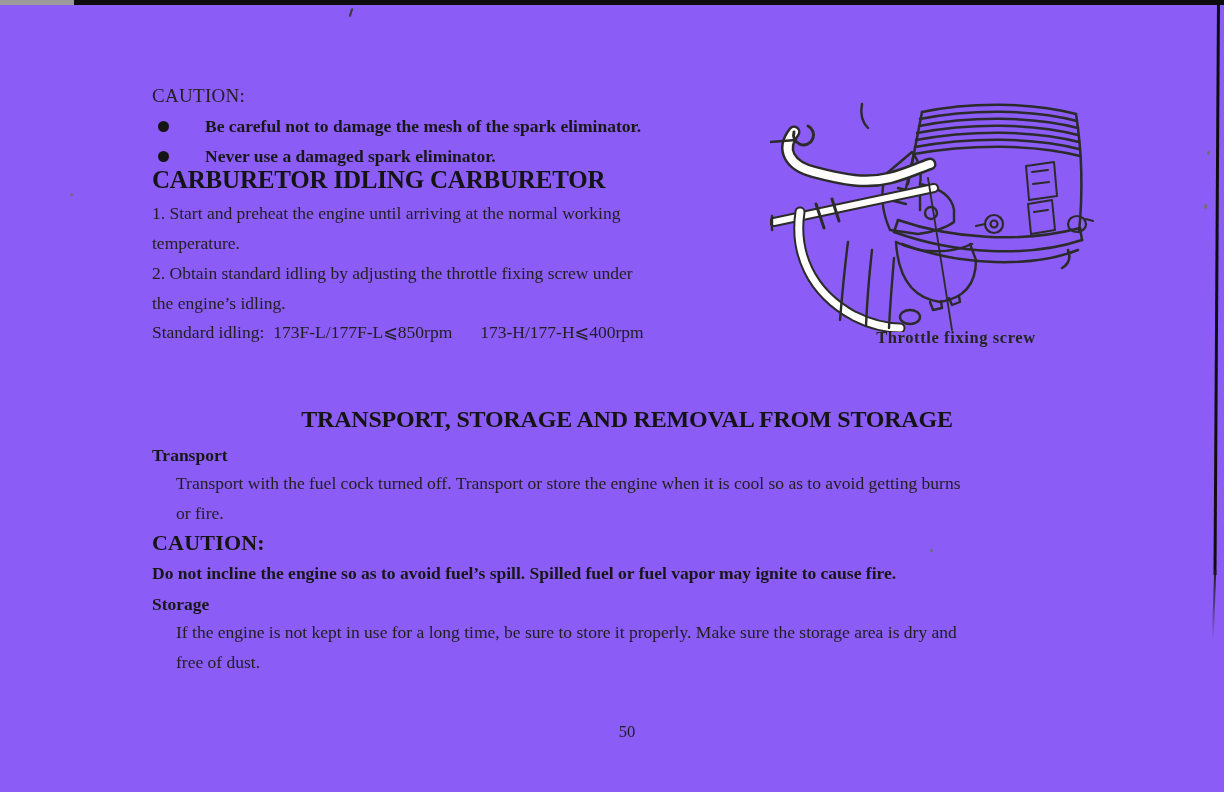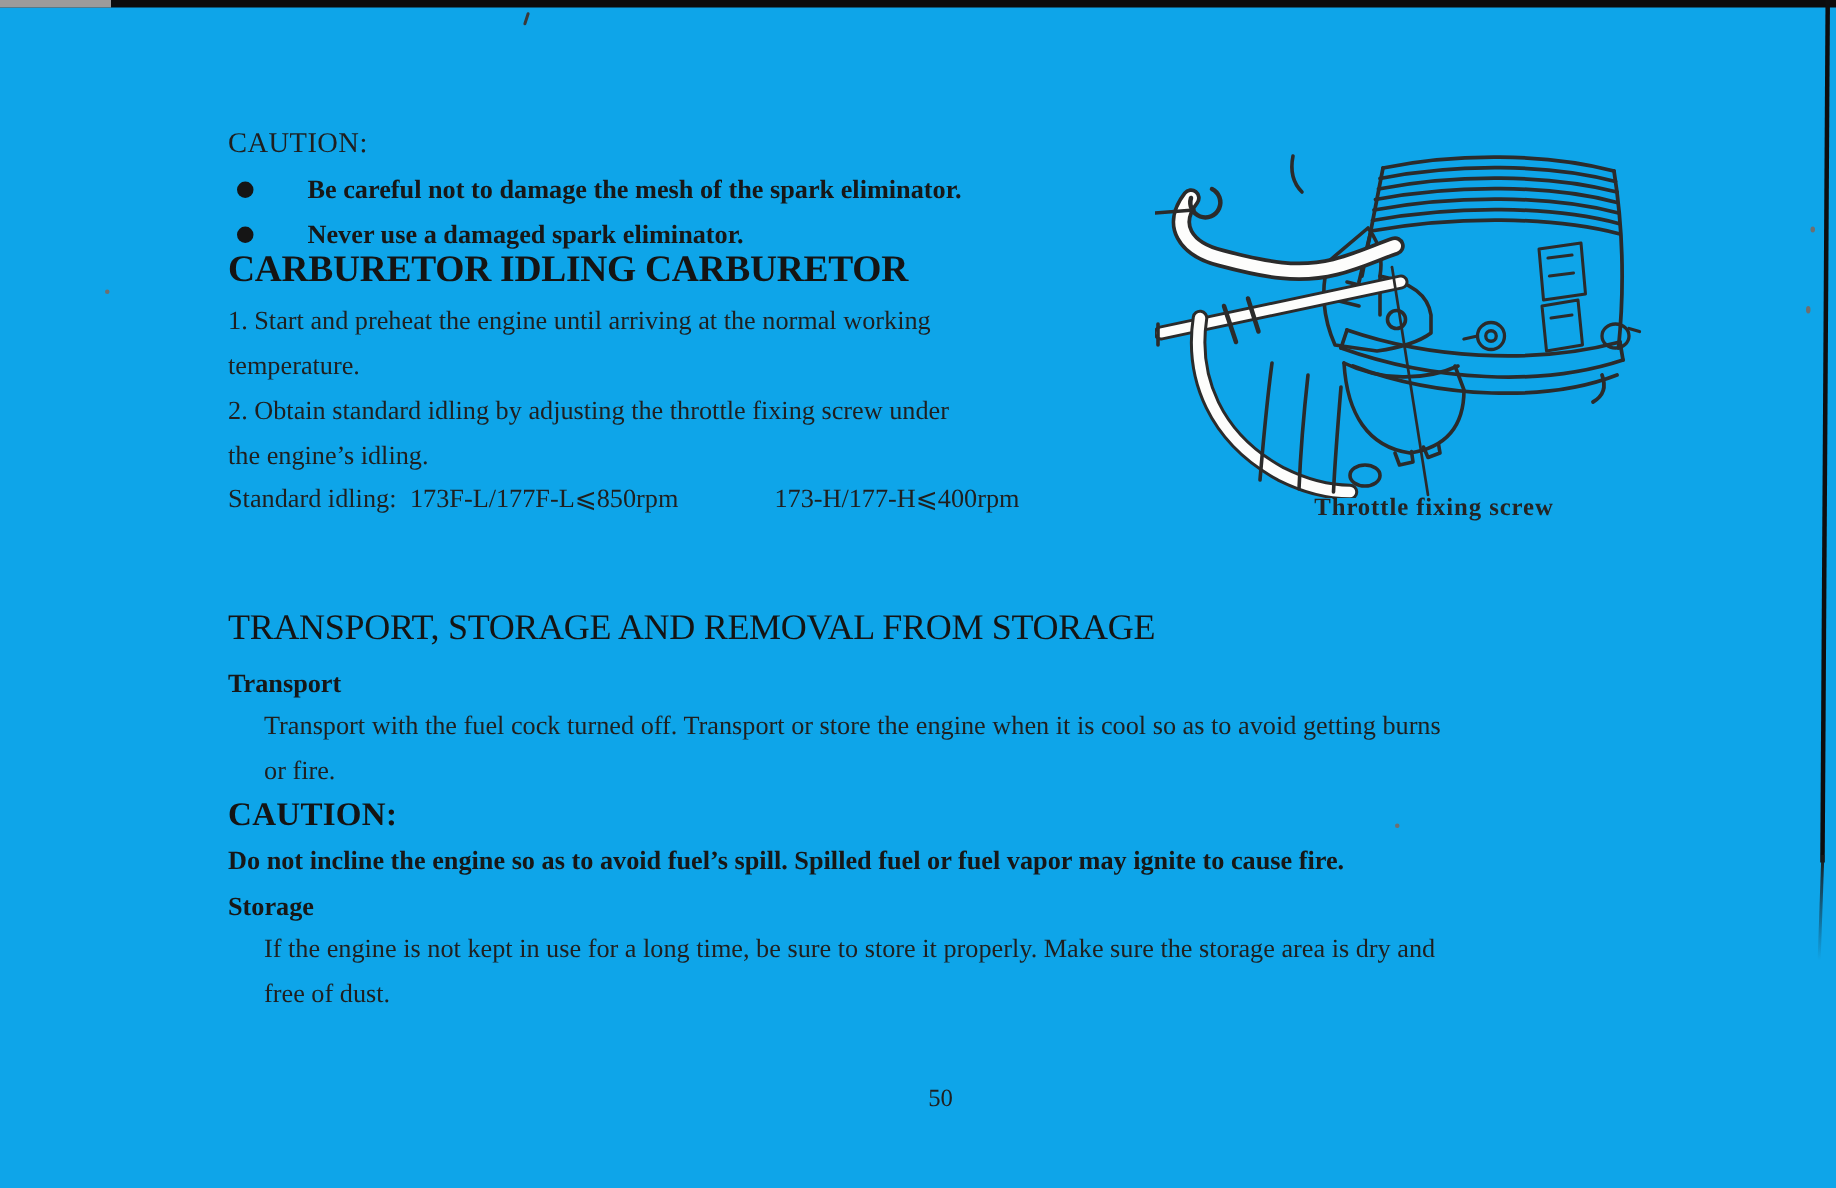--- a/index.html
+++ b/index.html
@@ -1,19 +1,19 @@
 <!DOCTYPE html>
 <html><head>
 <meta charset="utf-8">
 <style>
   html,body{margin:0;padding:0;background:#e8e8e8;}
   .page{
     position:relative;
     width:1224px;height:792px;
-    background:#0ea5e9;
+    background:#8b5cf6;
     font-family:"Liberation Serif", serif;
     color:#1f1f1f;
     overflow:hidden;
   }
   .abs{position:absolute;}
 
   
   .top-bar{left:0;top:0;width:1224px;height:5px;background:#0c0c0c;}
   .top-bar-left{left:0;top:0;width:74px;height:5px;background:#9b9b9b;}
   .stray-tick{left:350px;top:8px;width:2px;height:9px;background:#3a3a3a;transform:rotate(18deg);border-radius:1px;}
@@ -23,30 +23,30 @@
   .edge-line-tail{left:1213px;top:570px;width:2px;height:70px;background:linear-gradient(#1a1a1a,rgba(26,26,26,0));transform:rotate(2deg);}
   .speck{background:#6f6f6f;border-radius:50%;}
   .caution1{left:152px;top:85px;font-size:19px;letter-spacing:0.3px;}
   .bullet-row{left:152px;height:24px;display:flex;align-items:center;}
   .bullet-dot{width:11px;height:11px;border-radius:50%;background:#151515;margin-left:6px;flex:0 0 auto;}
   .bullet-text{margin-left:36px;font-weight:bold;font-size:17.5px;color:#171717;white-space:nowrap;}
   .h1{left:152px;top:166px;font-size:25px;font-weight:bold;letter-spacing:-0.2px;color:#141414;white-space:nowrap;}
   .body-line{left:152px;font-size:17.5px;white-space:nowrap;}
   .idling-line{left:152px;top:322px;font-size:17.5px;white-space:nowrap;}
   .idling-spec1{margin-left:9px;margin-top:30px;}
-  .idling-spec2{margin-left:64px;}
+  .idling-spec2{margin-left:28px;}
 
   
   .figure-wrap{left:770px;top:92px;width:372px;height:262px;}
   .figure-svg{position:absolute;left:0;top:0;}
   .figure-caption{position:absolute;left:0;top:236px;width:372px;text-align:center;
     font-size:16.5px;font-weight:600;letter-spacing:0.6px;color:#242424;}
 
   
-  .sec-title{left:152px;top:406px;width:950px;font-size:24px;font-weight:normal;
+  .sec-title{left:152px;top:406px;width:950px;text-align:center;font-size:24px;font-weight:bold;
     letter-spacing:-0.2px;color:#141414;white-space:nowrap;}
   .sub-label{left:152px;font-size:17.5px;font-weight:bold;color:#171717;}
   .para-line{left:152px;font-size:17.5px;white-space:nowrap;margin-left:24px;}
   .caution2{left:152px;top:530px;font-size:22px;font-weight:bold;color:#141414;letter-spacing:0.2px;}
   .bold-line{left:152px;top:563px;font-size:17.5px;font-weight:bold;color:#171717;white-space:nowrap;}
 
   .page-number{left:152px;top:722px;width:950px;text-align:center;font-size:16.5px;}
 </style>
 </head>
 <body>

